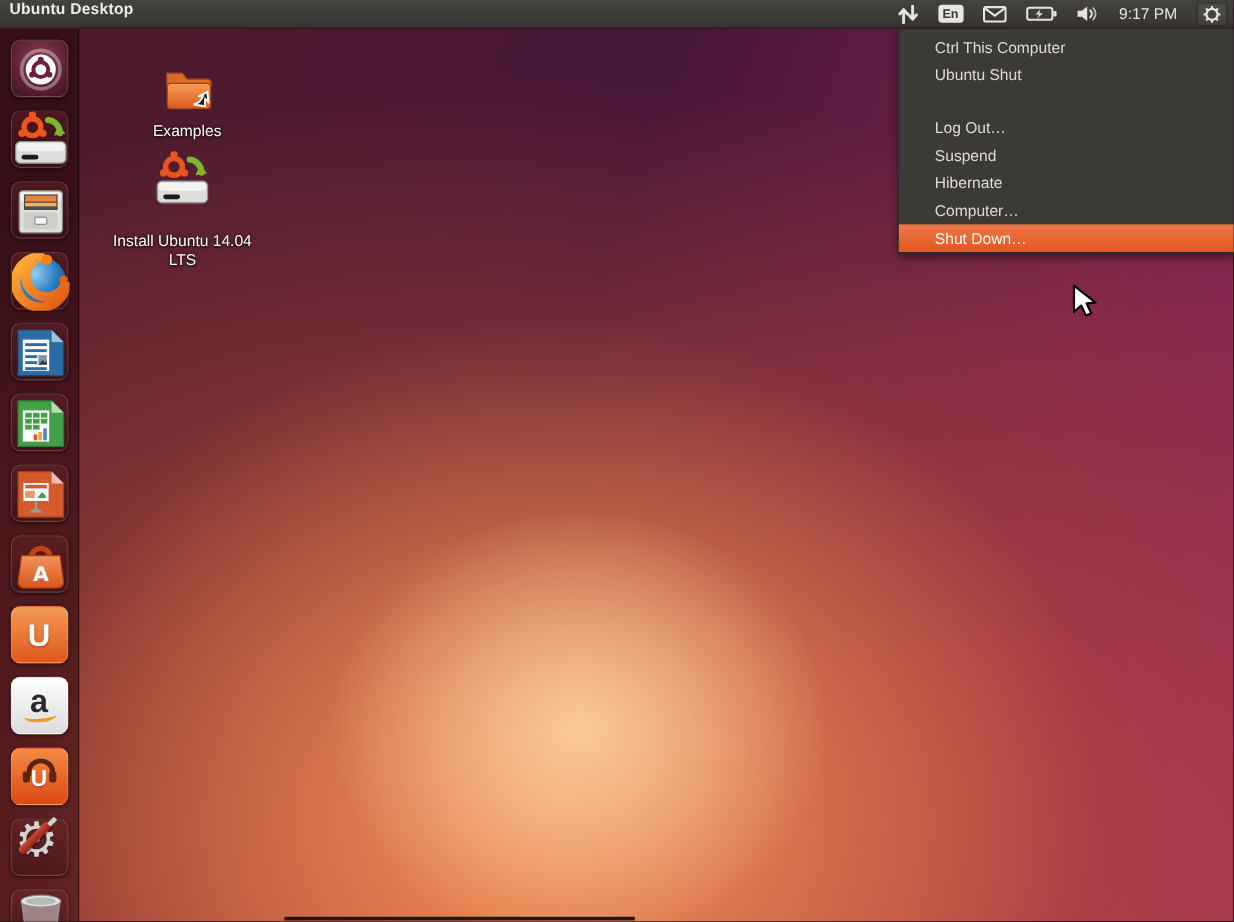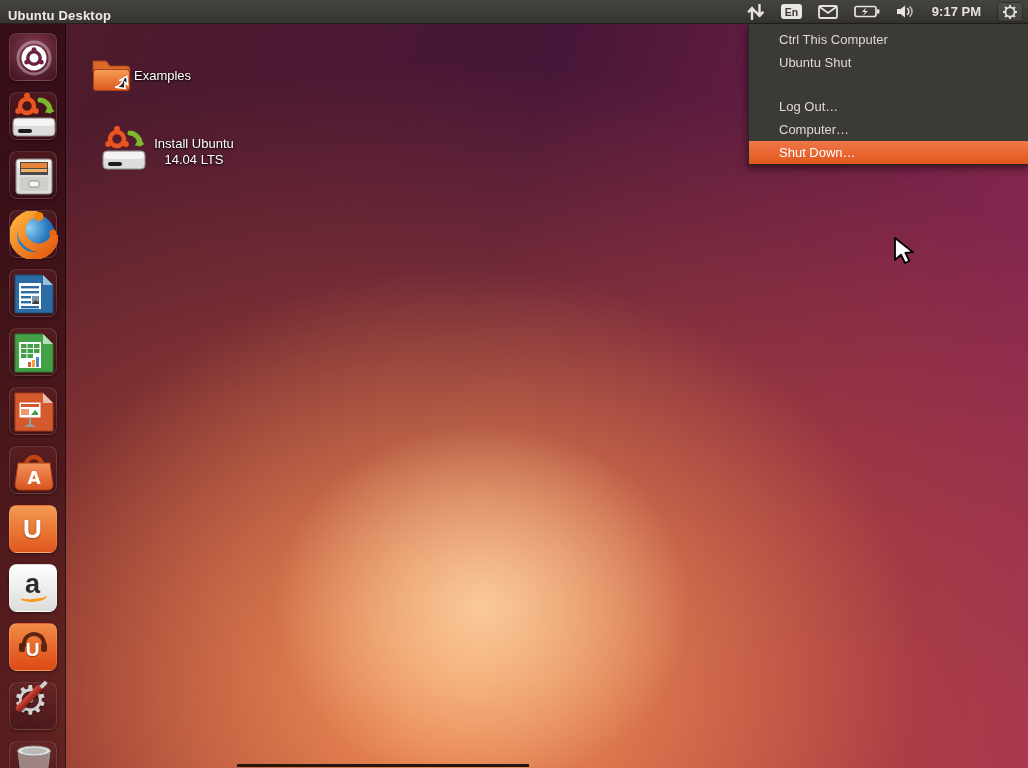--- a/index.html
+++ b/index.html
@@ -15,30 +15,30 @@
       radial-gradient(ellipse 1150px 900px at 42% 96%, rgba(229,96,54,.85), rgba(229,96,54,0) 75%),
       linear-gradient(108deg, #4f1c2a 0%, #471638 45%, #7b2449 78%, #932b56 100%);
   }
   .bottom-strip { position:absolute; left:237px; top:764px; width:292px; height:3px; background:#241710; }
 
   
   .panel {
     position:absolute; left:0; top:0; width:1028px; height:24px;
     background:linear-gradient(#454340,#373530);
     border-bottom:1px solid #232118;
-    display:flex; align-items:flex-end; z-index:30;
+    display:flex; align-items:flex-start; z-index:30;
   }
   .panel-title { color:#efece6; font-size:13px; font-weight:bold; padding-left:8px; letter-spacing:.2px; }
   .tray { margin-left:auto; display:flex; align-items:center; gap:16px; padding-right:5px; height:100%; }
   .tray svg { display:block; }
   .kbd-badge {
     background:#e9e7e2; color:#39372f; font-size:10.5px; font-weight:bold;
     border-radius:3px; width:21px; height:15px; display:flex; align-items:center; justify-content:center;
   }
-  .clock { color:#e7e4df; font-size:13px;font-weight:bold; }
+  .clock { color:#e7e4df; font-size:13px; }
   .gear-btn { width:26px; height:20px; display:flex; align-items:center; justify-content:center;
     background:rgba(255,255,255,.06); border:1px solid rgba(0,0,0,.35); border-radius:3px; }
 
   
   .launcher {
     position:absolute; left:0; top:24px; bottom:0; width:66px;
     background:linear-gradient(rgba(46,9,15,.72), rgba(46,9,15,.55));
     border-right:1px solid rgba(0,0,0,.45);
     display:flex; flex-direction:column; align-items:center; padding-top:9px; gap:11px; z-index:20;
   }
@@ -65,21 +65,21 @@
   .earcup { position:absolute; width:6px; height:9px; background:#5d2510; border-radius:2px; top:19px; }
   .gear-glyph { font-size:40px; color:#d2d2d0; position:absolute; left:3px; top:-6px;
     text-shadow:0 1px 1px rgba(0,0,0,.5); font-family:"DejaVu Sans",sans-serif; }
   .screwdriver { position:absolute; left:7px; top:24px; width:34px; height:7px; border-radius:3px;
     background:linear-gradient(#d24a3a,#8f1f16); transform:rotate(-45deg); transform-origin:left center;
     box-shadow:0 1px 1px rgba(0,0,0,.5); }
   .screwdriver::after { content:""; position:absolute; right:-7px; top:1.5px; width:8px; height:4px;
     background:#cfcfcd; border-radius:1px; }
 
   
-  .desk-icon { position:absolute; width:140px; display:flex; flex-direction:row; align-items:center; z-index:5; }
+  .desk-icon { position:absolute; width:140px; display:flex; flex-direction:column; align-items:center; z-index:5; }
   .desk-icon .label {
     margin-top:3px; color:#ffffff; font-size:13px; text-align:center; line-height:16px;
     text-shadow:0 1px 2px rgba(0,0,0,.85), 0 0 3px rgba(0,0,0,.6);
   }
   .icon48 { width:48px; height:48px; position:relative; }
 
   
   .menu {
     position:absolute; left:748px; top:24px; width:282px;
     background:#3c3a37; border:1px solid #292723; border-top:none;
@@ -115,21 +115,21 @@
             <stop offset="0" stop-color="#f59d53"></stop>
               <stop offset="1" stop-color="#dd5a1e"></stop>
           </linearGradient>
         </defs>
         <path d="M40 38 L30 38 Q36 36 37 29 L33 31 L40 26 L42 34 L39 32 Q39 36 40 38 Z" fill="#1c1c1c" stroke="#ffffff" stroke-width="1.6" transform="rotate(8 36 32)"></path>
       </svg>
     </div>
     <div class="label">Examples</div>
   </div>
 
-  <div class="desk-icon" style="left:100px; top:126px;">
+  <div class="desk-icon" style="left:82px; top:126px;gap:16px;">
     <div class="icon48">
       <svg width="48" height="48" viewBox="0 0 48 48">
         <rect x="3" y="25" width="42" height="18" rx="4" fill="#dcdcda" stroke="#8f8f8d"></rect>
         <rect x="4" y="26" width="40" height="7" rx="3.5" fill="#f3f3f1"></rect>
         <rect x="8" y="36" width="14" height="4" rx="2" fill="#1d1d1b"></rect>
         <circle cx="17" cy="13" r="7" fill="none" stroke="#e95420" stroke-width="4.5"></circle>
         <circle cx="17" cy="2.8" r="3" fill="#e95420"></circle>
         <circle cx="25.8" cy="18.1" r="3" fill="#e95420"></circle>
         <circle cx="8.2" cy="18.1" r="3" fill="#e95420"></circle>
         <path d="M30 7 a 11 11 0 0 1 10 11" fill="none" stroke="#7cb82f" stroke-width="5" stroke-linecap="round"></path>
@@ -341,20 +341,26 @@
     <div class="menu-item">
       <span>Ubuntu Shut</span>
     </div>
     <div class="menu-sep"></div>
     <div class="menu-sep"></div>
     <div class="menu-sep"></div>
     <div class="menu-item">
       <span>Log Out…</span>
     </div>
     <div class="menu-item">
+      <span>Suspend</span>
+    </div>
+    <div class="menu-item">
+      <span>Hibernate</span>
+    </div>
+    <div class="menu-item">
       <span>Computer…</span>
     </div>
     <div class="menu-item highlighted">
       <span>Shut Down…</span>
     </div>
   </div>
 
   <div class="cursor">
     <svg width="24" height="28" viewBox="0 0 12 14">
       <path d="M1 0.5 L1 11.5 L4 8.8 L6 13 L8.2 12 L6.2 7.9 L10 7.6 Z" fill="#ffffff" stroke="#000000" stroke-width="0.9" stroke-linejoin="round"></path>

